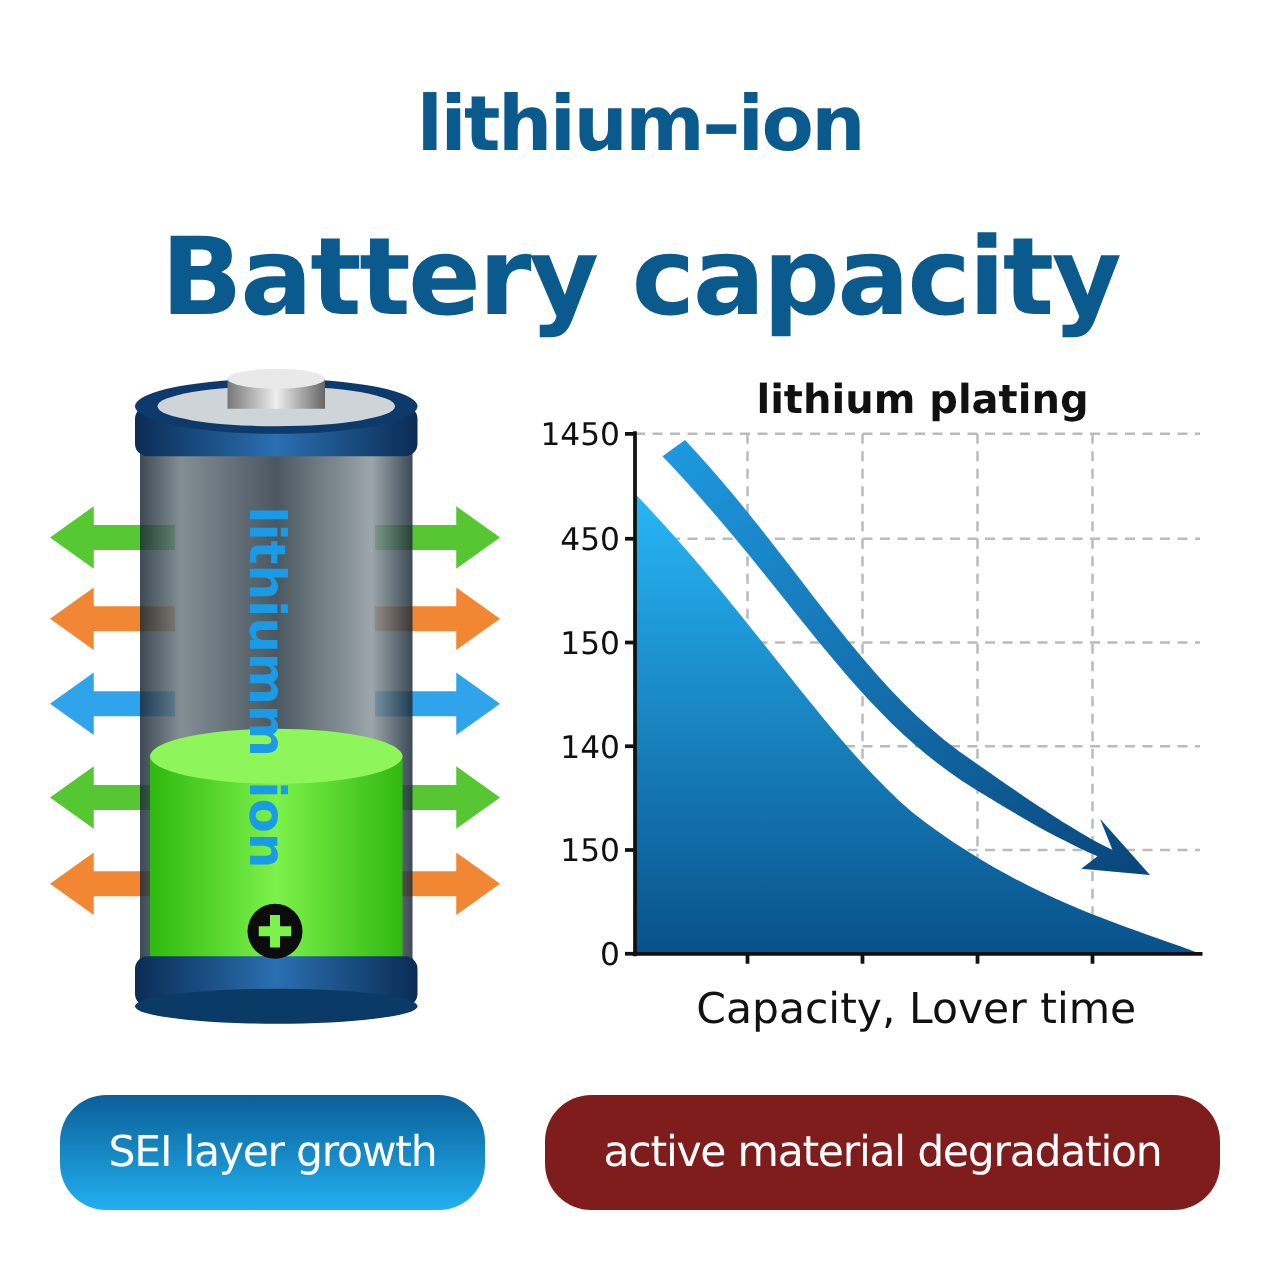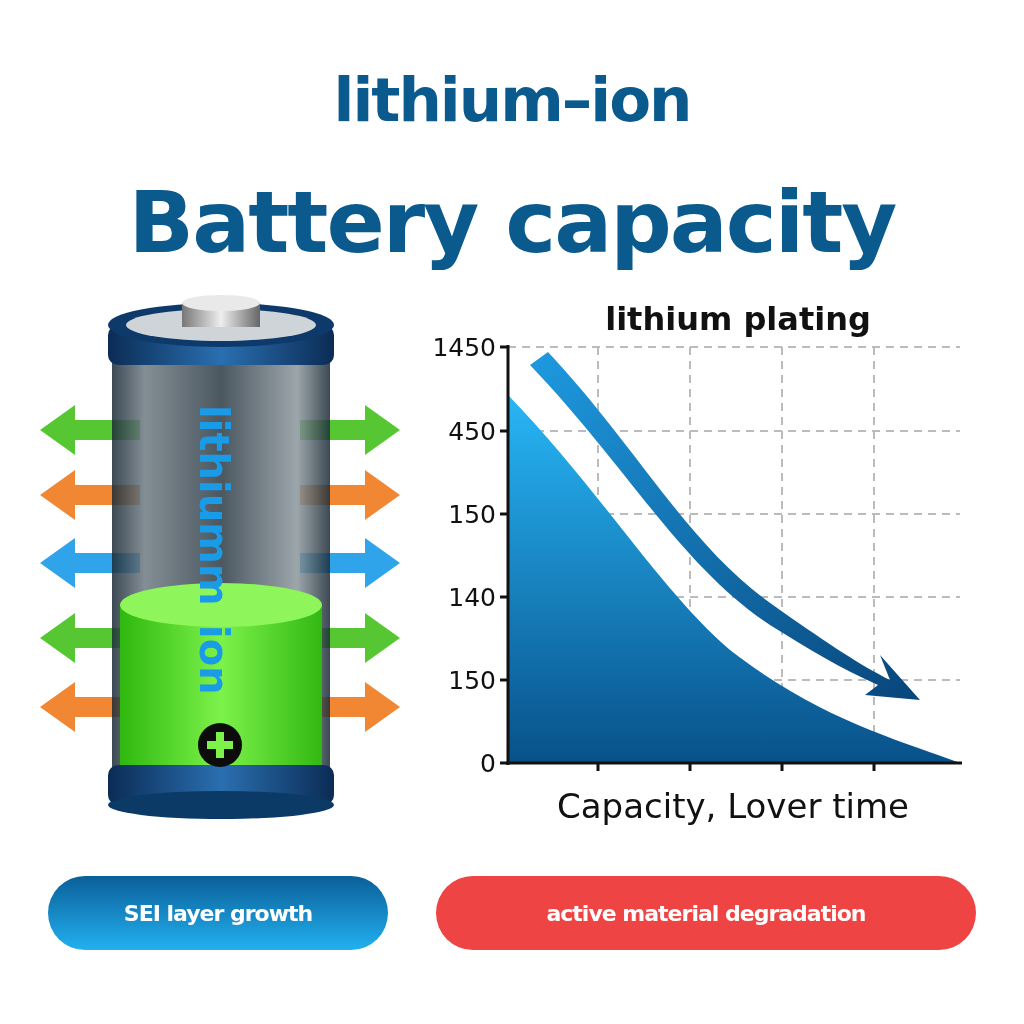--- a/index.html
+++ b/index.html
@@ -2,23 +2,23 @@
 <html><head>
 <meta charset="utf-8">
 <style>
   html,body{margin:0;padding:0;background:#ffffff;}
   body{width:1024px;height:1024px;position:relative;overflow:hidden;font-family:"DejaVu Sans","Liberation Sans",sans-serif;}
   .title{position:absolute;left:0;width:1024px;text-align:center;color:#0a5a8e;font-weight:bold;letter-spacing:-2px;}
   .t1{top:50px;font-size:61px;line-height:100px;}
   .t2{top:140px;font-size:86px;line-height:100px;margin-top:32px;}
   #battery{position:absolute;left:30px;top:295px;}
   #chart{position:absolute;left:400px;top:290px;}
-  .pill{position:absolute;top:876px;height:74px;border-radius:37px;color:#fff;font-weight:bold;font-size:22px;display:flex;align-items:center;justify-content:center;letter-spacing:-1px;}
+  .pill{position:absolute;top:876px;height:92px;border-radius:37px;color:#fff;font-weight:normal;font-size:34px;display:flex;align-items:center;justify-content:center;letter-spacing:-1px;}
   .pill1{left:48px;width:340px;background:linear-gradient(#0a5f98,#22b0f0);}
-  .pill2{left:436px;width:540px;background:#ef4444;}
+  .pill2{left:436px;width:540px;background:#7f1d1d;}
 </style>
 </head>
 <body>
 
 <div class="title t1">lithium–ion</div>
 <div class="title t2">Battery capacity</div>
 
 <svg id="battery" width="380" height="540" viewBox="0 0 380 540">
   <defs>
     <linearGradient id="glass" x1="0" x2="1">

